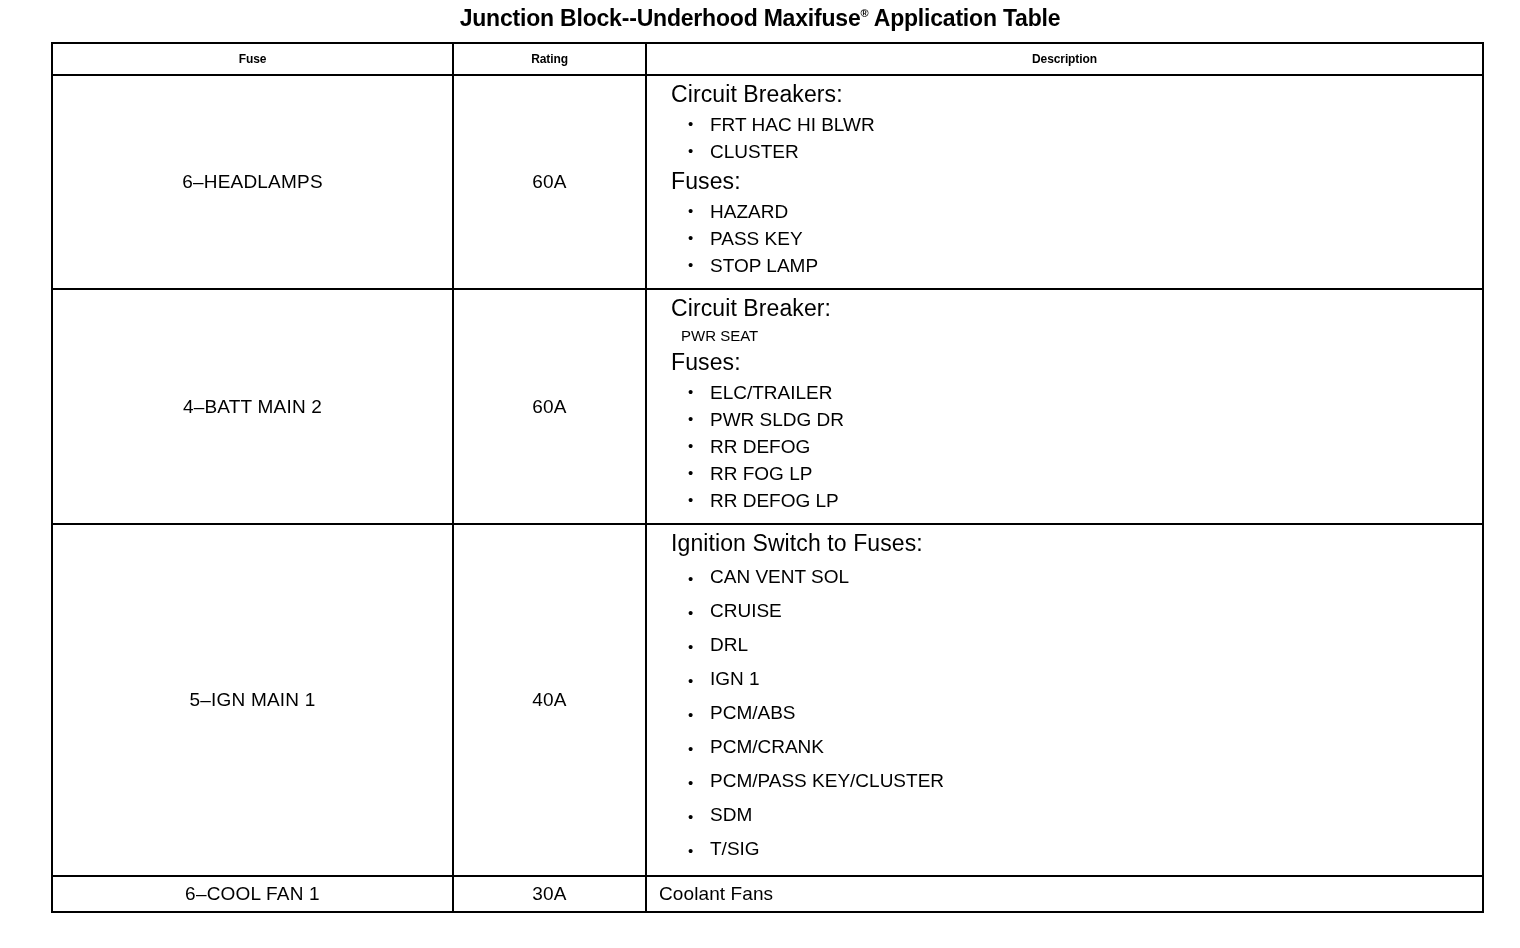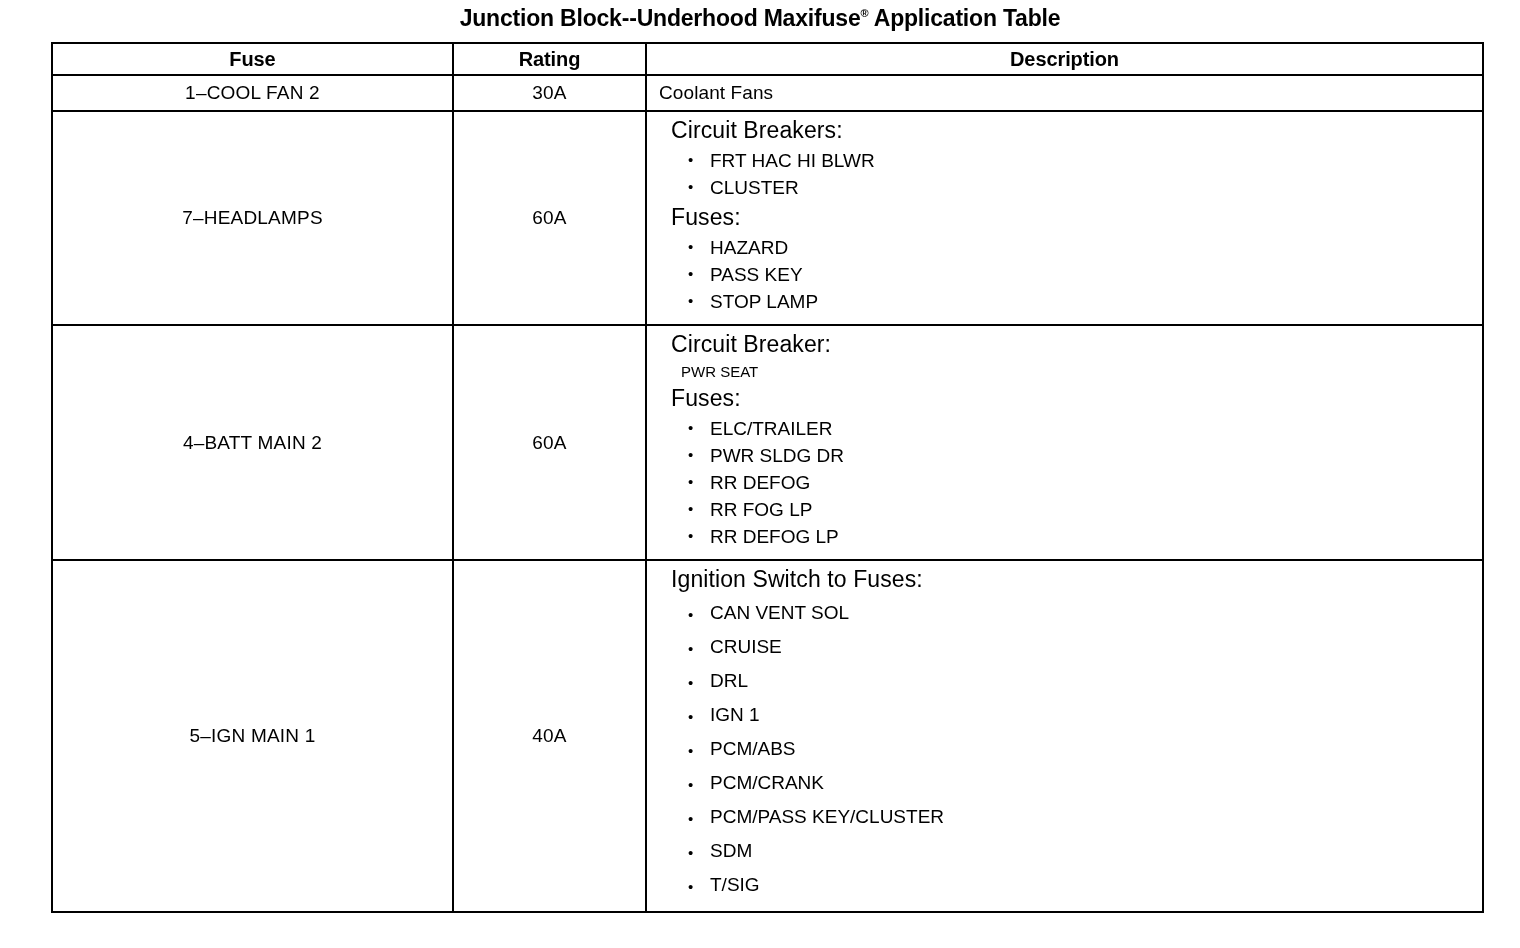--- a/index.html
+++ b/index.html
@@ -55,21 +55,21 @@
     border: 2px solid #000000;
     padding: 0;
     vertical-align: middle;
   }
   .col-fuse   { width: 401px; }
   .col-rating { width: 193px; }
   .col-desc   { width: 837px; }
 
   thead th {
     height: 30px;
-    font-size: 20px;
+    font-size: 12px;
     font-weight: bold;
     text-align: center;
     letter-spacing: -0.1px;
   }
 
   td.cell-fuse,
   td.cell-rating {
     text-align: center;
     font-size: 19px;
     letter-spacing: 0.2px;
@@ -142,27 +142,22 @@
       <col class="col-desc">
     </colgroup>
     <thead>
       <tr>
         <th>Fuse</th>
         <th>Rating</th>
         <th>Description</th>
       </tr>
     </thead>
     <tbody id="table-body">
-        <tr class="row-short">
-          <td class="cell-fuse">1–COOL FAN 2</td>
-          <td class="cell-rating">30A</td>
-          <td class="cell-desc"><span class="plain-text">Coolant Fans</span></td>
-        </tr>
         <tr>
-          <td class="cell-fuse">7–HEADLAMPS</td>
+          <td class="cell-fuse">6–HEADLAMPS</td>
           <td class="cell-rating">60A</td>
           <td class="cell-desc">
             <div class="desc-block">
               <div class="desc-heading">Circuit Breakers:</div>
               <ul class="desc-list">
                 <li>FRT HAC HI BLWR</li>
                 <li>CLUSTER</li>
               </ul>
             </div>
             <div class="desc-block">
@@ -208,16 +203,21 @@
                 <li>IGN 1</li>
                 <li>PCM/ABS</li>
                 <li>PCM/CRANK</li>
                 <li>PCM/PASS KEY/CLUSTER</li>
                 <li>SDM</li>
                 <li>T/SIG</li>
               </ul>
             </div>
           </td>
         </tr>
+        <tr class="row-short">
+          <td class="cell-fuse">6–COOL FAN 1</td>
+          <td class="cell-rating">30A</td>
+          <td class="cell-desc"><span class="plain-text">Coolant Fans</span></td>
+        </tr>
       </tbody>
   </table>
 
 </div>
 
 </body></html>

